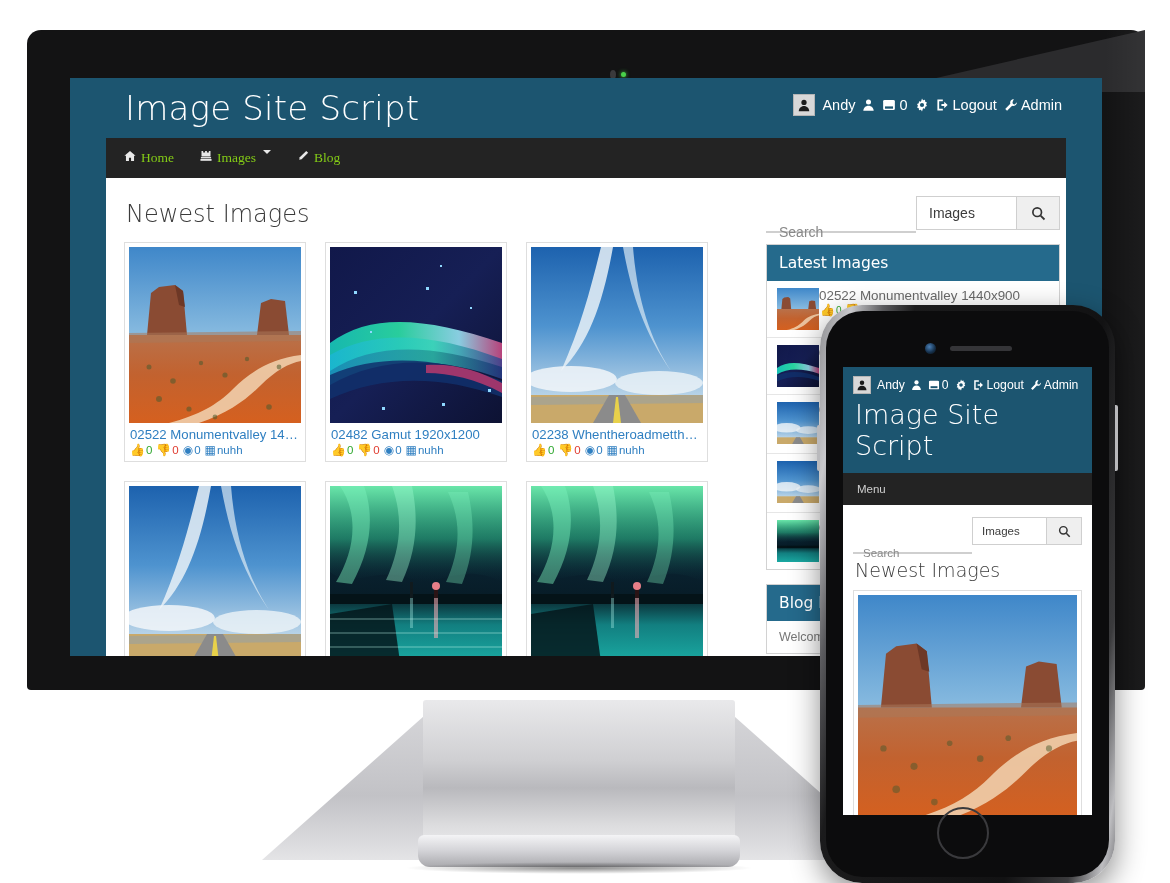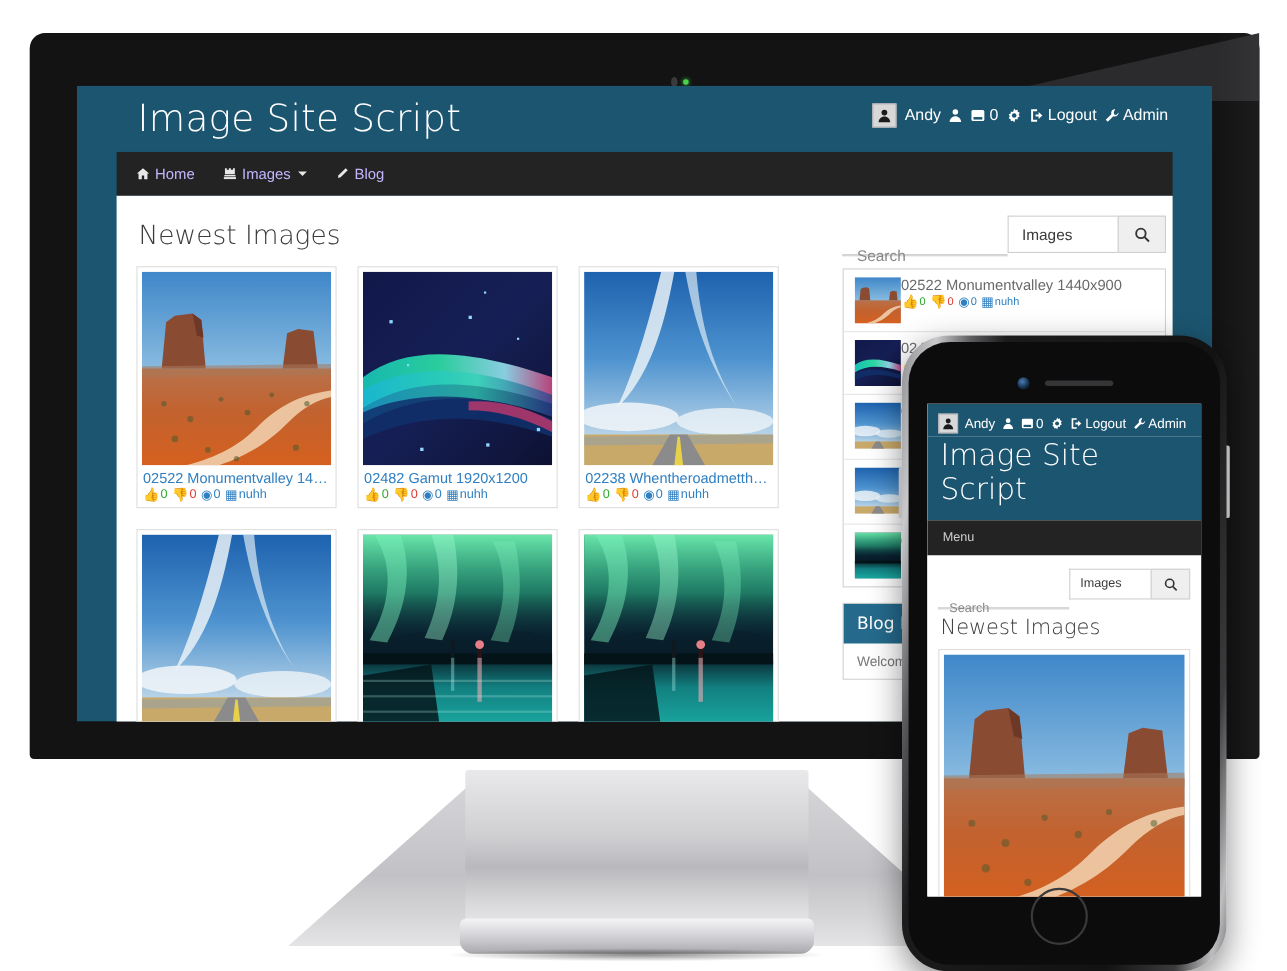--- a/index.html
+++ b/index.html
@@ -58,22 +58,22 @@
     width:22px; height:22px; background:#d8d8d8; border:1px solid #b5b5b5;
     display:flex; align-items:center; justify-content:center;
   }
   .avatar-glyph{ font-size:15px; line-height:1; color:#1b1b1b; }
 
   .navbar{
     background:#232323; height:40px; margin:0 36px; display:flex; align-items:center;
     padding-left:18px; gap:26px;
   }
   .navbar a{
-    color:#c4b5fd; text-decoration:none; font-size:13.5px;
-    display:flex; align-items:center; gap:5px;
+    color:#84cc16; text-decoration:none; font-size:13.5px;
+    display:flex; gap:5px;font-family:Liberation Serif, serif;
   }
   .caret{ border-left:4px solid transparent;border-right:4px solid transparent;border-top:4px solid #e8e8e8; margin-left:2px;}
 
   .page{
     margin:0 36px; background:#ffffff; min-height:478px;
     display:flex; padding:16px 0 0 0;
   }
   .content{ width:660px; padding:0 14px 0 18px; }
   .side{ width:300px; padding-right:6px; }
 
@@ -543,20 +543,21 @@
             <div class="search-sel">Images</div>
             <div class="search-btn">
               <svg width="15" height="15" viewBox="0 0 16 16">
                 <circle cx="6.6" cy="6.6" r="4.6" fill="none" stroke="#333" stroke-width="1.8"></circle>
                 <line x1="10.2" y1="10.2" x2="14.4" y2="14.4" stroke="#333" stroke-width="1.9"></line>
               </svg>
             </div>
           </div>
 
           <div class="panel">
+            <div class="panel-head">Latest Images</div>
 
             <div class="li">
               <svg class="li-thumb" viewBox="0 0 172 176" preserveAspectRatio="none">
                 <rect width="172" height="176" fill="url(#mvSky)"></rect>
                 <rect y="88" width="172" height="88" fill="url(#mvGround)"></rect>
                 <path d="M18 88 L22 46 L30 40 L46 38 L54 44 L58 88 Z" fill="#8a4b33"></path>
                 <path d="M128 88 L132 56 L142 52 L156 54 L160 88 Z" fill="#8a4b33"></path>
                 <path d="M172 108 C140 112 120 126 104 142 C88 158 70 168 40 176 L70 176 C100 166 118 152 132 138 C146 124 160 116 172 114 Z" fill="#f0ceab" opacity=".9"></path>
               </svg>
               <div class="li-body">

